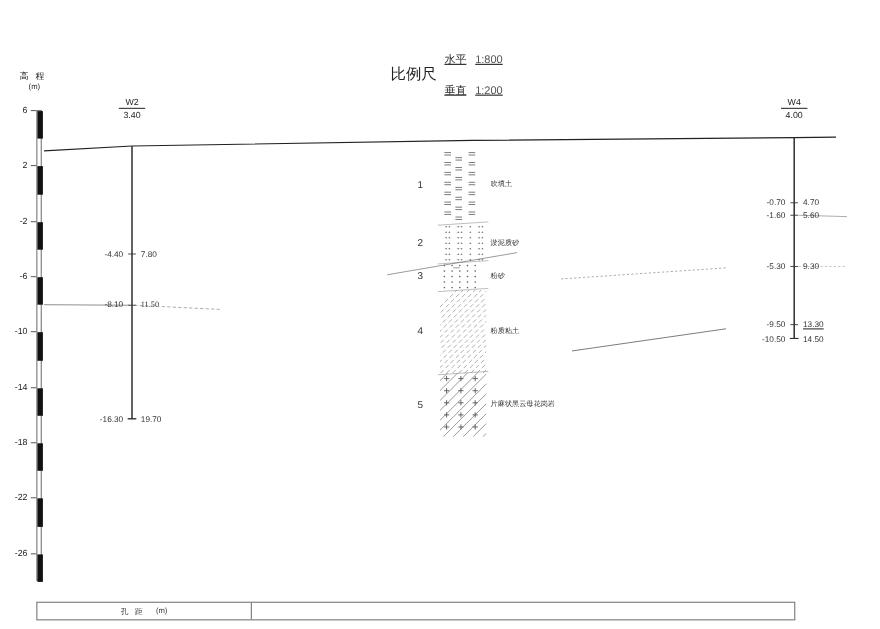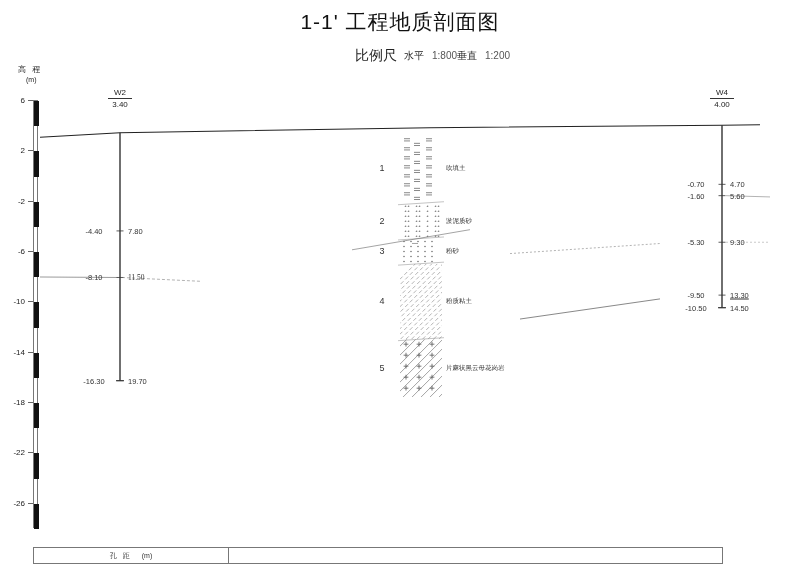--- a/index.html
+++ b/index.html
@@ -37,23 +37,24 @@
     left: 355px; top: 47px;
     display: flex;
     align-items: center;
     gap: 7px;
     font-size: 13px;
     color: #222;
   }
   #scale-label { font-size: 14px; font-family: Liberation Mono, monospace; }
   .scale-rows {
     display: flex;
-    flex-direction: row;
-    gap: 0;
+    flex-direction: column;
+    gap: 14px;
     font-size: 10px;
+    text-decoration: underline;
   }
   .scale-row {
     display: flex;
     gap: 8px;
     align-items: baseline;
   }
   .scale-row .dir { font-size: 10px; color: #222; }
   .scale-row .ratio { font-size: 10px; color: #555; }
 
   
@@ -126,21 +127,21 @@
   }
 
   
   .depth-ann {
     position: absolute;
     font-size: 7.5px;
     color: #333;
     white-space: nowrap;
     transform: translateY(-50%);
   }
-  .depth-ann.left  { text-align: center; }
+  .depth-ann.left  { text-align: right; }
   .depth-ann.right { text-align: left; }
 
   
   .layer-no {
     position: absolute;
     font-size: 9px;
     color: #333;
     transform: translate(-50%, -50%);
   }
   .layer-name {
@@ -180,21 +181,20 @@
     justify-content: center;
     font-size: 7.5px;
     color: #333;
   }
 </style>
 </head>
 <body>
 
 <div id="sheet">
 
-  <div id="title">1-1' 工程地质剖面图</div>
 
   <div id="scale-block">
     <span id="scale-label">比例尺</span>
     <span class="scale-rows">
       <span class="scale-row">
         <span class="dir">水平</span>
         <span class="ratio">1:800</span>
       </span>
       <span class="scale-row">
         <span class="dir">垂直</span>

